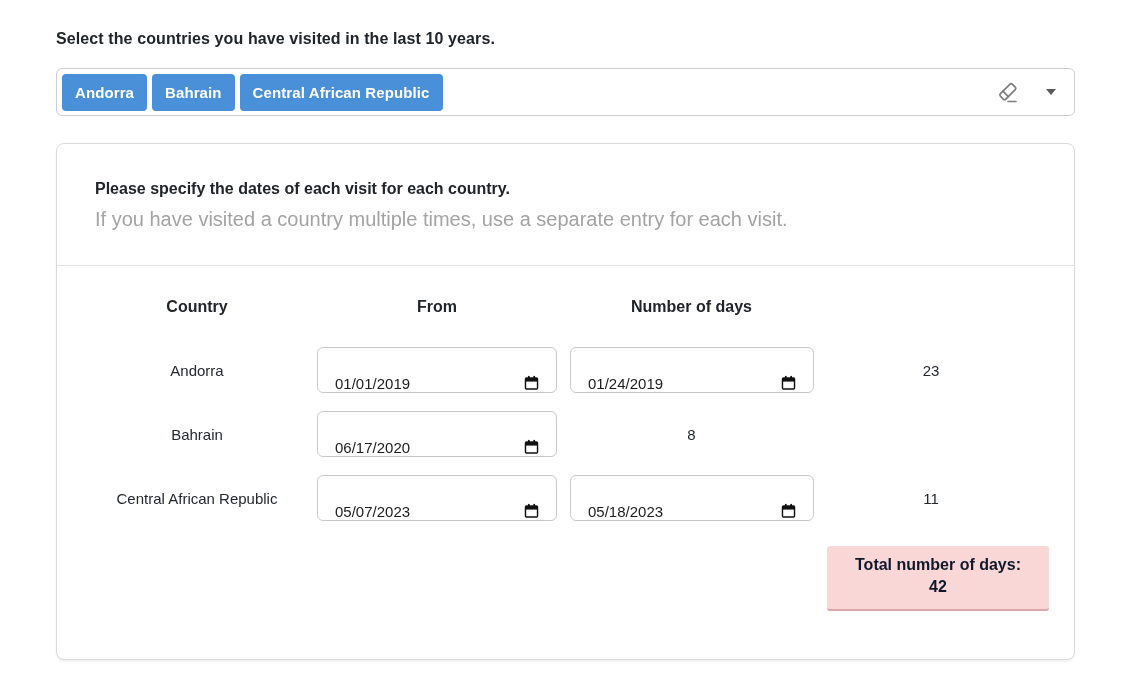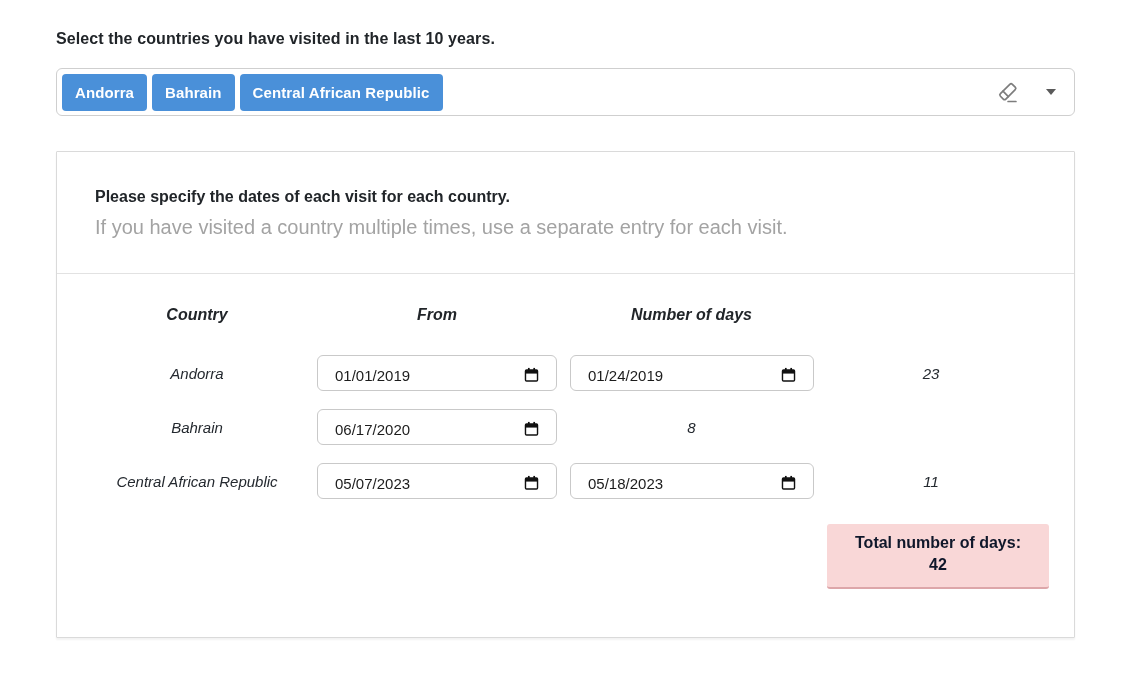--- a/index.html
+++ b/index.html
@@ -30,42 +30,42 @@
   .select-tools { margin-left: auto; display: flex; align-items: center; gap: 25px; }
   .tool-btn { background: none; border: none; padding: 0; margin: 0; cursor: pointer; display: flex; }
   .caret {
     width: 0; height: 0; cursor: pointer;
     border-left: 5px solid transparent; border-right: 5px solid transparent;
     border-top: 6px solid #5a5a5a;
   }
 
   
   .panel {
-    margin-top: 35px; border: 1px solid #dadada; border-radius: 1px;
+    margin-top: 27px; border: 1px solid #dadada; border-radius: 8px;
     box-shadow: 0 2px 2px rgba(0,0,0,.05);
     padding-bottom: 48px; background: #fff;
   }
   .panel-header { padding: 36px 38px 34px 38px; border-bottom: 1px solid #e2e2e2; }
   .panel-title { font-size: 16px; font-weight: 600; margin-bottom: 10px; }
   .panel-sub { font-size: 20px; color: #a3a3a3; }
 
   
   .table { padding: 0 20px; }
   .grid-row { display: grid; grid-template-columns: 240px 253px 257px 222px; align-items: center; }
   .c2, .c3 { padding-right: 13px; }
   .c4 { padding-right: 14px; }
-  .center { text-align: center; font-style: italic; }
+  .center { text-align: center; }
   .thead { margin-top: 32px; font-size: 16px; font-weight: 600; }
   .trow { margin-top: 18px; }
   .trow.first { margin-top: 31px; }
   .country-cell, .days-cell { font-size: 15px; color: #24292f; }
 
   .datefield {
-    height: 36px; border: 1px solid #c9c9c9; border-radius: 6px;
-    display: flex; align-items: center; padding: 4px 16px 0 17px;
+    height: 46px; border: 1px solid #c9c9c9; border-radius: 6px;
+    display: flex; align-items: flex-end; padding: 4px 16px 0 17px;
     background: #fff; box-sizing: border-box; cursor: text;
   }
   .datefield input {
     border: none; outline: none; flex: 1; min-width: 0;
     font-family: inherit; font-size: 15px; color: #1c1c1c;
     padding: 0; background: transparent;
   }
   .cal-btn { background: none; border: none; padding: 0; margin: 0; cursor: pointer; display: flex; }
 
   

